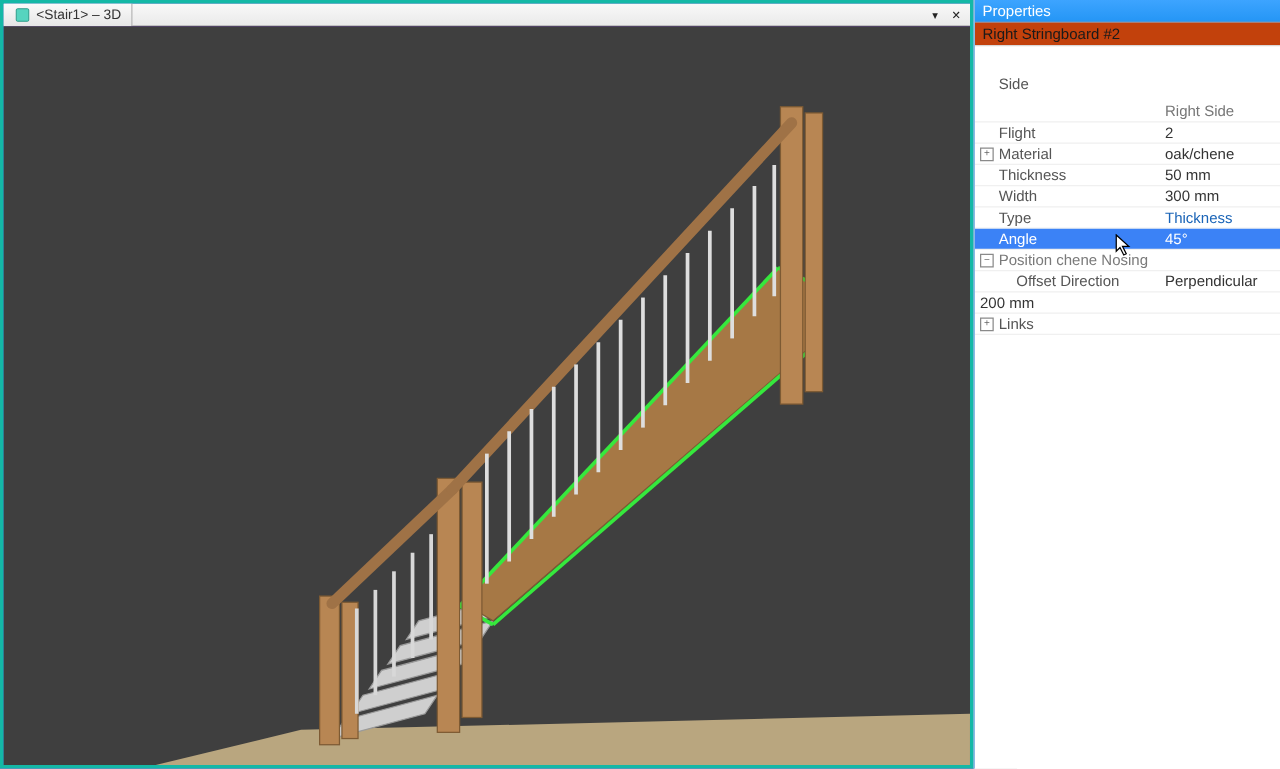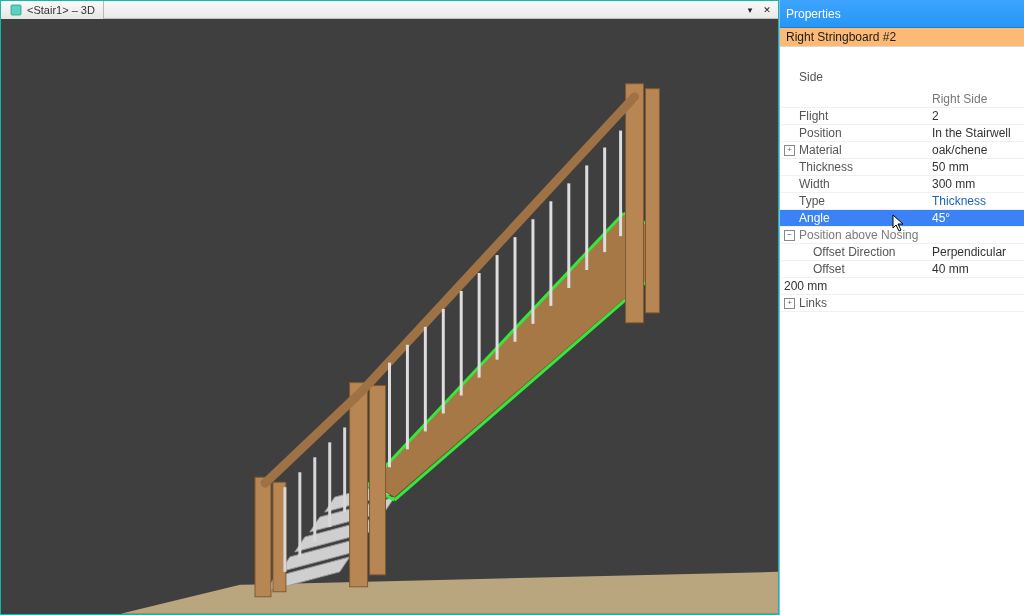--- a/index.html
+++ b/index.html
@@ -13,21 +13,21 @@
       width: 1024px;
       height: 615px;
       overflow: hidden;
       background: #fff;
       display: flex;
     }
     .viewport-pane {
       flex: 1;
       display: flex;
       flex-direction: column;
-      border: 1px solid #14b8a6;
+      border: 3px solid #14b8a6;
       background: #6d28d9;
       justify-content: space-between;
     }
     .tab-bar {
       height: 18px;
       display: flex;
       align-items: center;
       background: linear-gradient(#f8f8f8, #eaeaea);
       border-bottom: 1px solid #c0c0c0;
       position: relative;
@@ -78,35 +78,35 @@
       inset: 0;
     }
     .properties-panel {
       width: 245px;
       display: flex;
       flex-direction: column;
       border-left: 1px solid #8ab9e6;
       background: #fff;
     }
     .panel-header {
-      height: 28px;
+      height: 18px;
       background: linear-gradient(#3da4ff, #2596f5);
       color: #fff;
       font-size: 12px;
       padding: 1px 6px;
       display: flex;
       align-items: center;
       border-bottom: 1px solid #1f7ecf;
     }
     .object-name {
       padding: 2px 6px;
       font-size: 12px;
       color: #1a1a1a;
       border-bottom: 1px solid #d8d8d8;
-      background: #fdba74;
+      background: #c2410c;
     }
     .prop-grid {
       flex: 1;
       background: #fff;
     }
     .prop-row {
       display: flex;
       min-height: 17px;
       align-items: center;
       border-bottom: 1px solid #f0f0f0;
@@ -259,24 +259,20 @@
     <div class="prop-row indent-1">
       <div class="prop-key-cell">Side</div>
       <div class="prop-val-cell val-muted">Right Side</div>
     </div>
 
     <div class="prop-row indent-1">
       <div class="prop-key-cell">Flight</div>
       <div class="prop-val-cell">2</div>
     </div>
 
-    <div class="prop-row indent-1">
-      <div class="prop-key-cell">Position</div>
-      <div class="prop-val-cell">In the Stairwell</div>
-    </div>
 
     <div class="prop-row indent-none">
       <div class="prop-key-cell">
         <span class="expander">+</span>
         <span>Material</span>
       </div>
       <div class="prop-val-cell">oak/chene</div>
     </div>
 
     <div class="prop-row indent-1">
@@ -299,34 +295,30 @@
       <div class="prop-val-cell">45°</div>
 
       <svg class="cursor-pointer" style="left:112px; top:4px;" viewBox="0 0 16 20">
         <path d="M1 1 L1 14 L4 11 L7 17 L9 16 L6 10 L11 10 Z" fill="#fff" stroke="#000" stroke-width="1"></path>
       </svg>
     </div>
 
     <div class="prop-row indent-none grouprow">
       <div class="prop-key-cell">
         <span class="expander">−</span>
-        <span>Position above Nosing</span>
+        <span>Position chene Nosing</span>
       </div>
       <div class="prop-val-cell"></div>
     </div>
 
     <div class="prop-row indent-2">
       <div class="prop-key-cell">Offset Direction</div>
       <div class="prop-val-cell">Perpendicular</div>
     </div>
 
-    <div class="prop-row indent-2">
-      <div class="prop-key-cell">Offset</div>
-      <div class="prop-val-cell">40 mm</div>
-    </div>
 
     <div class="prop-row indent-1">
       <div class="prop-val-cell">200 mm</div>
     </div>
 
     <div class="prop-row indent-none">
       <div class="prop-key-cell">
         <span class="expander">+</span>
         <span>Links</span>
       </div>

